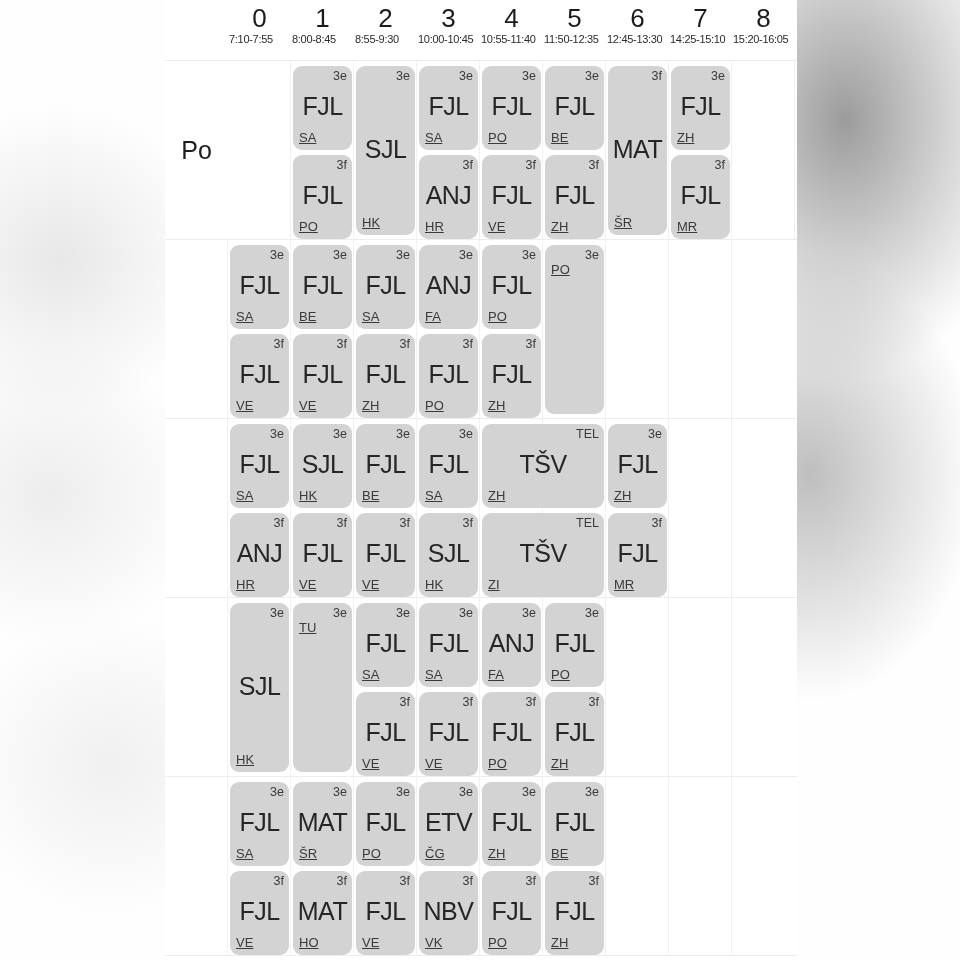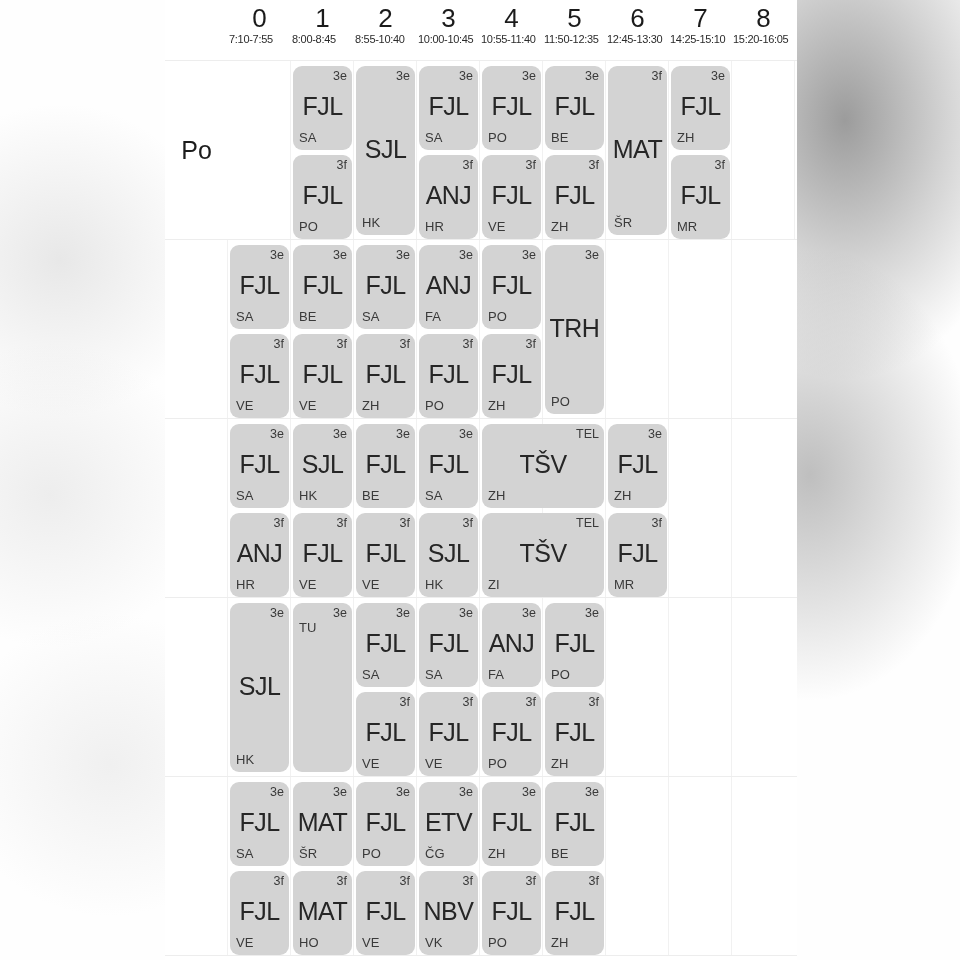--- a/index.html
+++ b/index.html
@@ -40,21 +40,21 @@
     font-size:25px;color:#1c1c1c;}
   .cells{position:relative;width:567px;flex:0 0 567px;height:100%;
     background:repeating-linear-gradient(to right,transparent 0,transparent 62px,#f1f1f1 62px,#f1f1f1 63px);}
 
   
   .lesson{position:absolute;background:#d3d3d3;border-radius:9px;box-sizing:border-box;
     display:flex;flex-direction:column;overflow:hidden;cursor:default;}
   .lg{font-size:12.5px;line-height:14px;color:#3a3a3a;align-self:flex-end;margin:3px 5px 0 0;}
   .ls{flex:1;display:flex;align-items:center;justify-content:center;
     font-size:25px;letter-spacing:-0.5px;color:#262626;white-space:nowrap;}
-  .lt{font-size:13px;line-height:15px;color:#3a3a3a;margin:0 0 5px 6px;}
+  .lt{font-size:13px;line-height:15px;color:#3a3a3a;margin:0 0 5px 6px;text-decoration:underline;}
 </style>
 </head>
 <body>
 
 <div class="canvas">
   <div class="blob blob-tr1"></div>
   <div class="blob blob-tr2"></div>
   <div class="blob blob-l1"></div>
   <div class="blob blob-l2"></div>
   <div class="blob blob-l3"></div>
@@ -66,21 +66,21 @@
     <div class="period">
           <div class="p-num">0</div>
           <div class="p-time">7:10-7:55</div>
         </div>
         <div class="period">
           <div class="p-num">1</div>
           <div class="p-time">8:00-8:45</div>
         </div>
         <div class="period">
           <div class="p-num">2</div>
-          <div class="p-time">8:55-10:40</div>
+          <div class="p-time">8:55-9:30</div>
         </div>
         <div class="period">
           <div class="p-num">3</div>
           <div class="p-time">10:00-10:45</div>
         </div>
         <div class="period">
           <div class="p-num">4</div>
           <div class="p-time">10:55-11:40</div>
         </div>
         <div class="period">
@@ -214,21 +214,20 @@
               <div class="ls">FJL</div>
               <div class="lt">PO</div>
             </div>
             <div class="lesson" style="left: 317px; top: 94px; width: 59px; height: 84px;">
               <div class="lg">3f</div>
               <div class="ls">FJL</div>
               <div class="lt">ZH</div>
             </div>
             <div class="lesson" style="left: 380px; top: 5px; width: 59px; height: 169px;">
               <div class="lg">3e</div>
-              <div class="ls">TRH</div>
               <div class="lt">PO</div>
             </div>
           </div>
         </div>
         <div class="day-row">
           <div class="cells">
             <div class="lesson" style="left: 65px; top: 5px; width: 59px; height: 84px;">
               <div class="lg">3e</div>
               <div class="ls">FJL</div>
               <div class="lt">SA</div>

